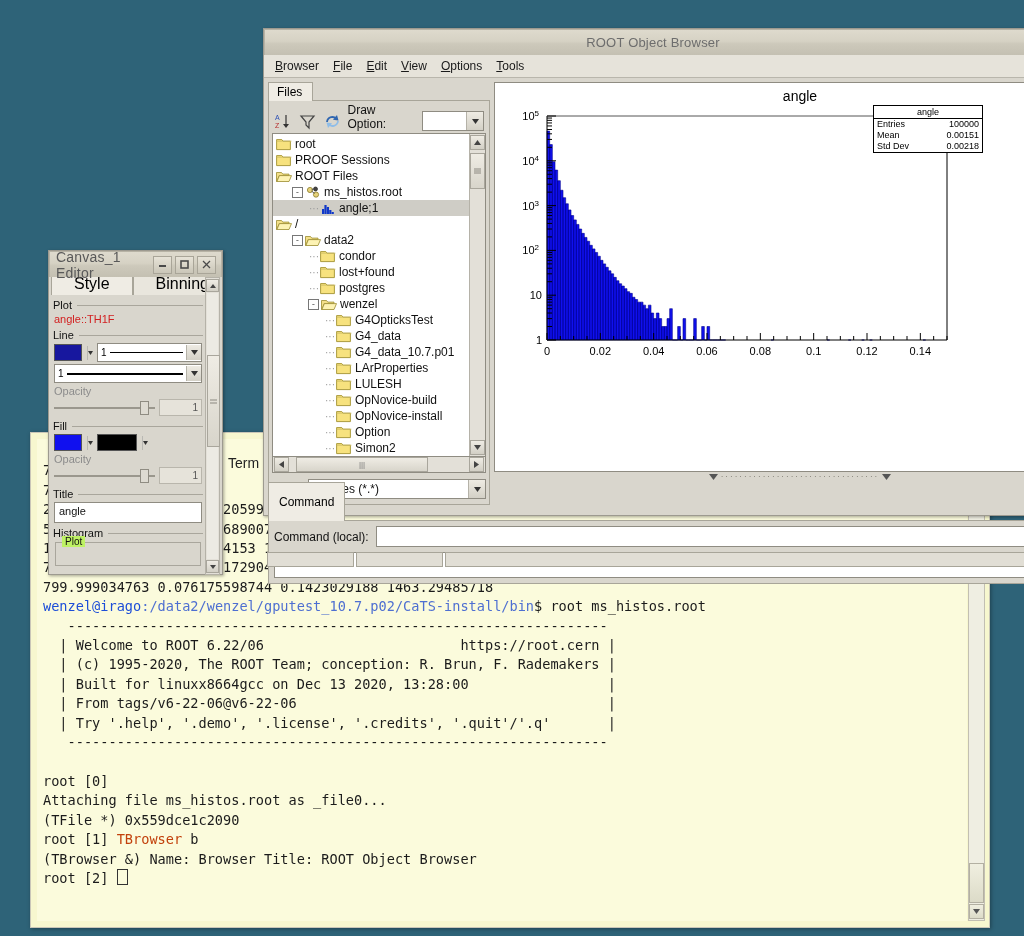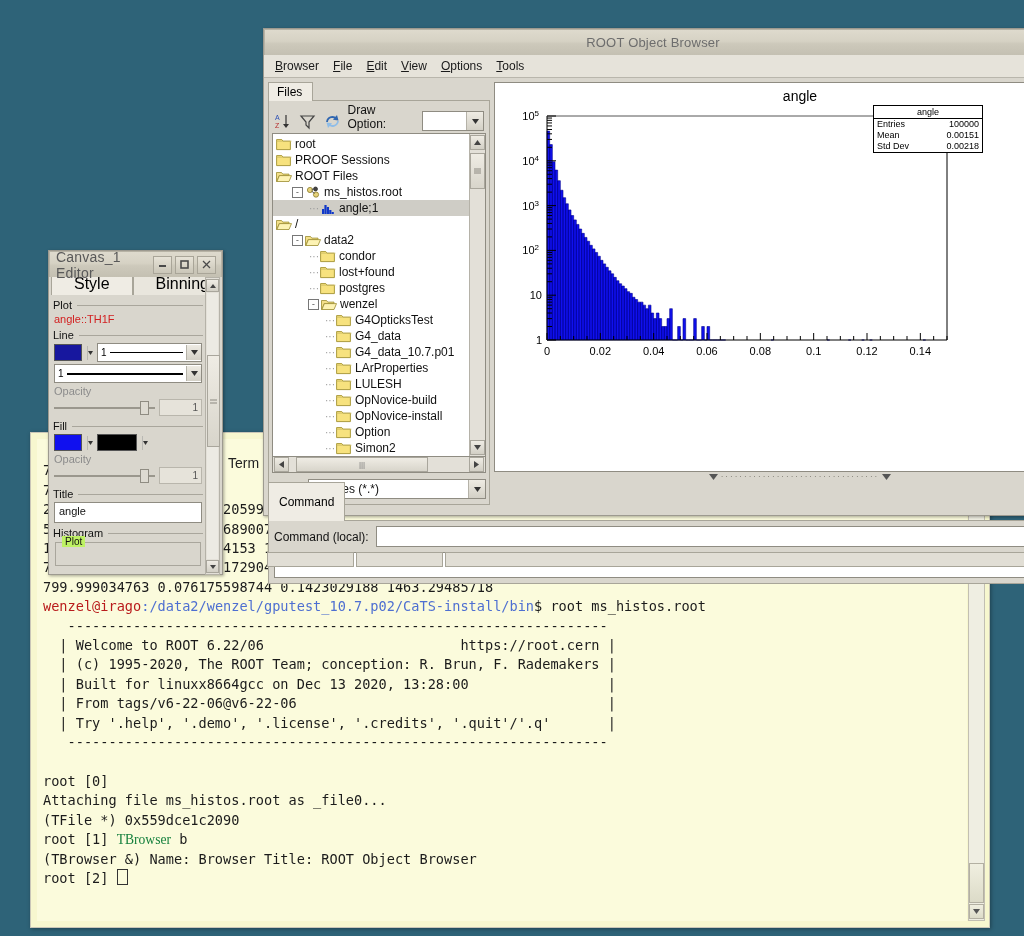--- a/index.html
+++ b/index.html
@@ -174,23 +174,23 @@
     font-family:"DejaVu Sans Mono","Liberation Mono",monospace;
     font-size:13.6px;line-height:19.4px;color:#1b1b1b;white-space:pre;
     padding:3px 0 0 6px;box-sizing:border-box;
   }
   .tscroll{position:absolute;right:4px;top:6px;bottom:6px;width:15px;background:#efeee2;
     border:1px solid #c2bfb2;display:flex;flex-direction:column;justify-content:flex-end;align-items:center;}
   .tscroll .sthumb{width:13px;height:38px;background:linear-gradient(to bottom,#f0efe0,#dcdbc8);
     border:1px solid #b3b0a2;}
   .tscroll .sbtn{width:13px;height:13px;background:linear-gradient(to bottom,#f0efe0,#dcdbc8);
     border:1px solid #b3b0a2;display:flex;align-items:center;justify-content:center;margin:1px 0;}
-  .tgreen{color:#b91c1c;}
+  .tgreen{color:#1d4ed8;}
   .tblue{color:#4e6fd1;}
-  .tcyan{color:#15803d;font-family:Liberation Serif, serif;}
+  .tcyan{color:#c2410c;}
   .cursorblk{display:inline-block;width:9px;height:14px;border:1px solid #333;vertical-align:-2px;}
   .term-word{position:absolute;font-family:"Liberation Sans",sans-serif;font-size:14px;color:#222;}
 </style>
 </head>
 <body>
 
 <div class="win" id="term">
   <div class="term-inner">
 <span id="term-text">799.998270680  ...
 799.998421420  ...

